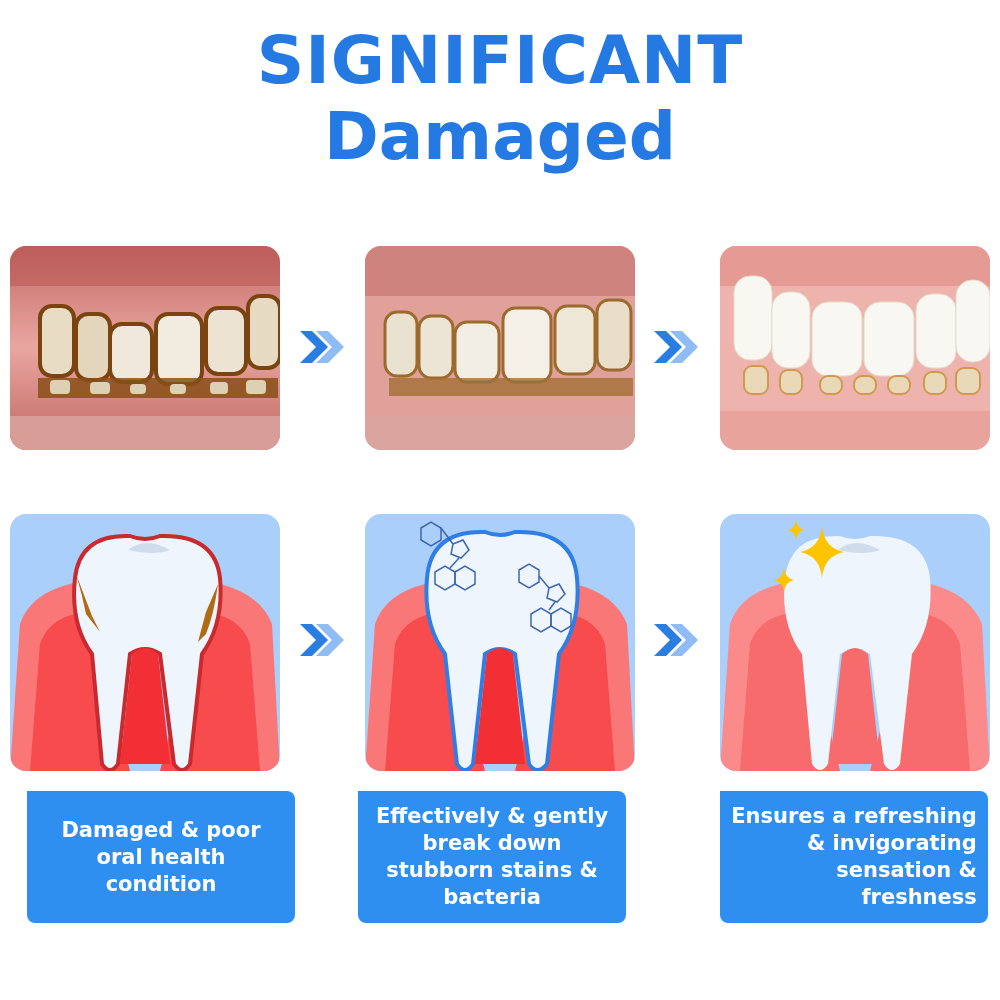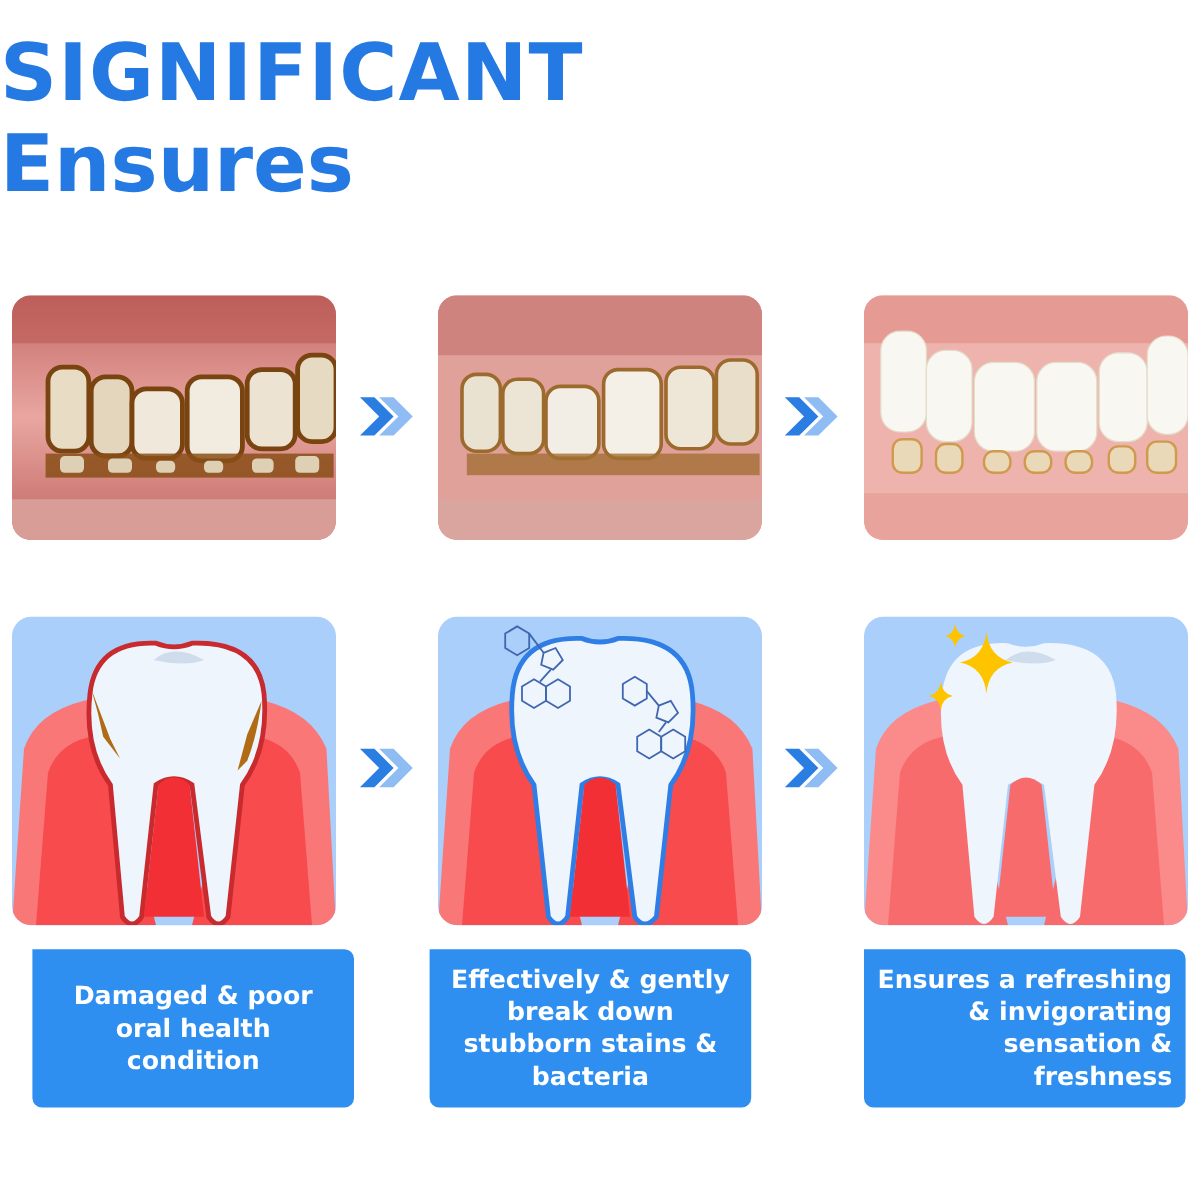--- a/index.html
+++ b/index.html
@@ -1,20 +1,20 @@
 <!DOCTYPE html>
 <html><head>
   <meta charset="utf-8">
   <style>
     * { margin: 0; padding: 0; box-sizing: border-box; }
     html, body { width: 1000px; height: 1000px; background: #ffffff; overflow: hidden; }
     body { position: relative; font-family: "DejaVu Sans", "Liberation Sans", sans-serif; }
 
     .title {
-      position: absolute; left: 0; top: 28px; width: 1000px; text-align: left;
+      position: absolute; left: 0; top: 28px; width: 1000px; text-align: center;
       color: #2479e2; font-weight: bold; line-height: 1;
     }
     .title .l1 { display: block; font-size: 66px; letter-spacing: 1px; height: 70px; }
     .title .l2 { display: block; font-size: 66px; margin-top: 6px; font-weight: bold; }
 
     .photo {
       position: absolute; top: 246px; width: 270px; height: 204px;
       border-radius: 16px; overflow: hidden;
     }
     .illus {
@@ -32,21 +32,21 @@
 
     .chev { position: absolute; width: 50px; height: 40px; }
 
     svg { display: block; }
   </style>
 </head>
 <body>
 
 <div class="title">
   <span class="l1">SIGNIFICANT</span>
-  <span class="l2">Ensures</span>
+  <span class="l2">Damaged</span>
 </div>
 
 <div class="photo" style="left:10px;">
   <svg width="270" height="204" viewBox="0 0 270 204">
     <defs>
       <linearGradient id="gumA" x1="0" y1="0" x2="0" y2="1">
         <stop offset="0" stop-color="#c46a66"></stop>
           <stop offset="0.5" stop-color="#e9a6a1"></stop>
           <stop offset="1" stop-color="#c06762"></stop>
       </linearGradient>

